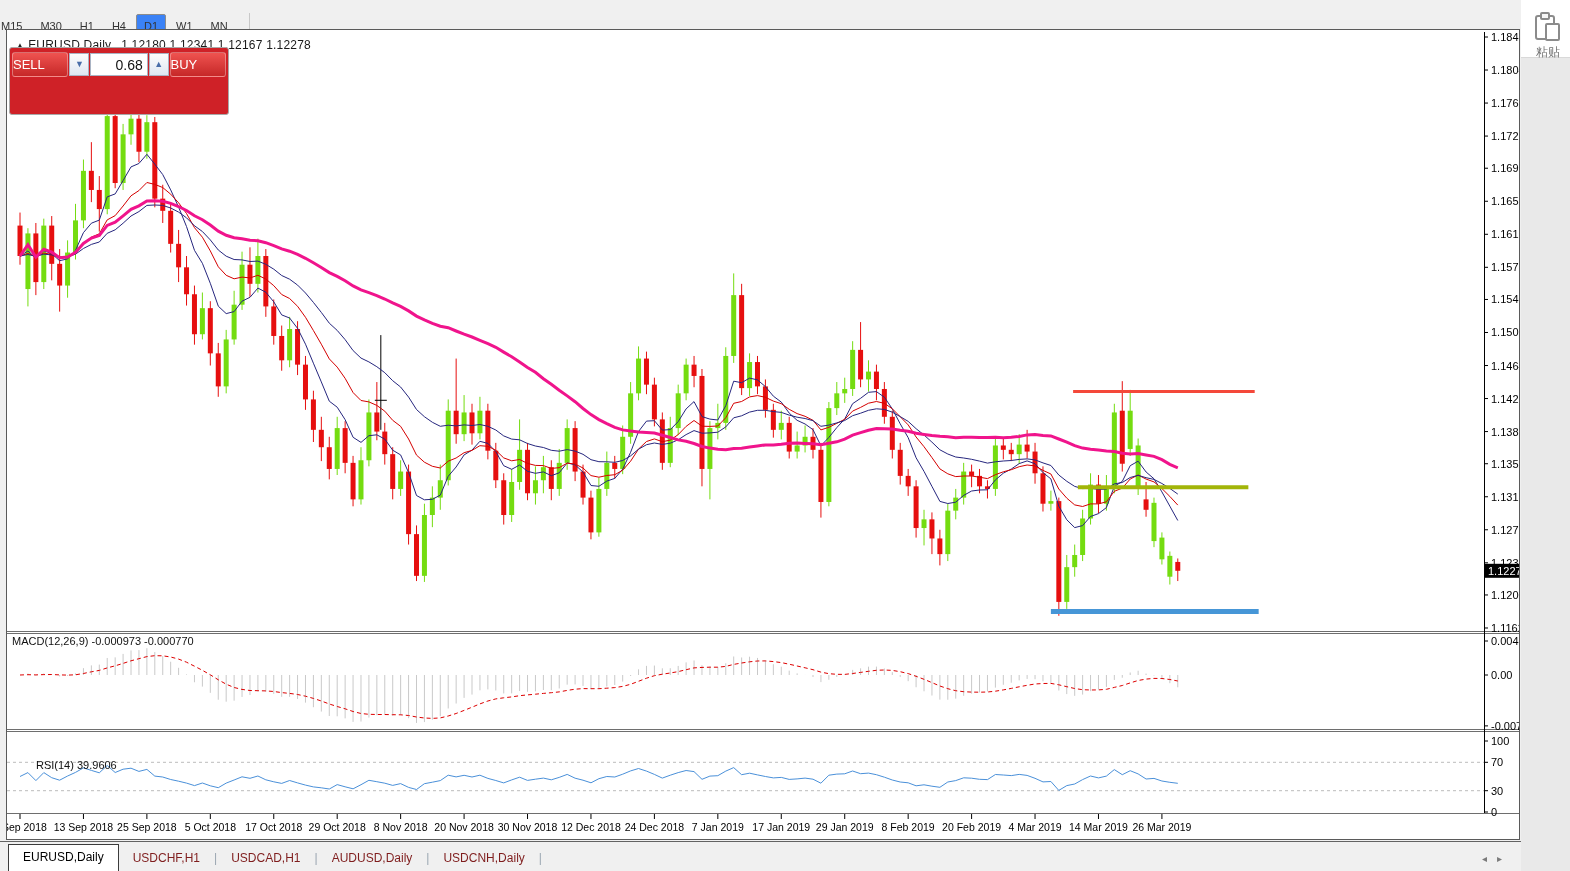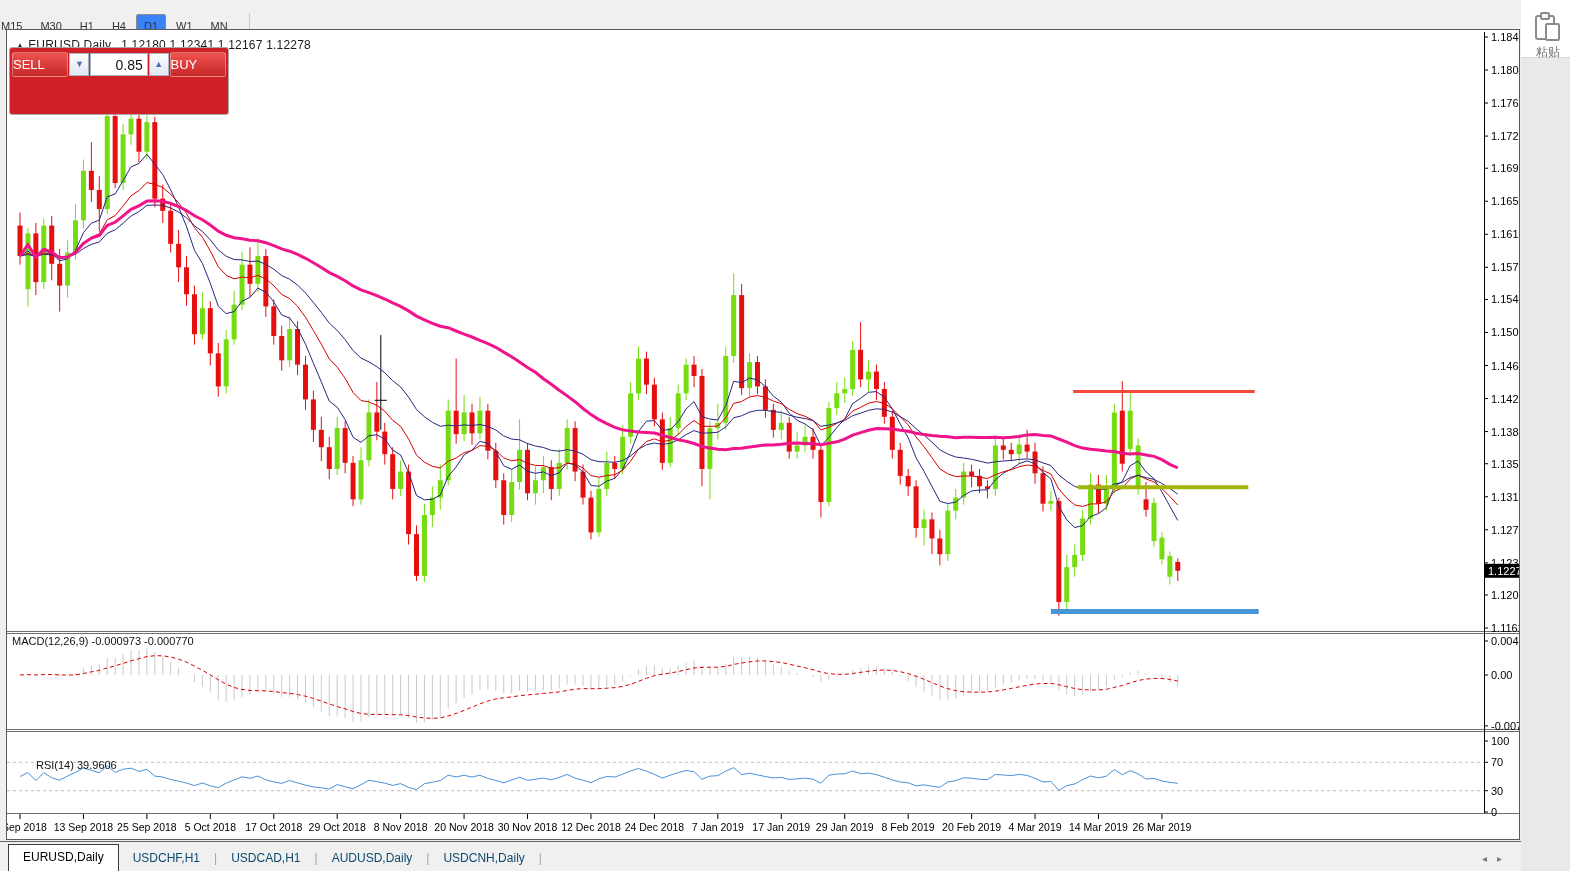--- a/index.html
+++ b/index.html
@@ -37,21 +37,21 @@
   .tp-row2{display:flex;height:38px;margin-top:1px;}
   .tp-price{flex:1;color:#fff;text-align:center;white-space:nowrap;padding-top:2px;}
   .tp-price .sm{font-size:14px;font-weight:bold;vertical-align:4px;}
   .tp-price .big{font-size:33px;font-weight:bold;letter-spacing:-1px;}
   .tp-price .sup{font-size:15px;font-weight:bold;vertical-align:14px;}
   .tp-div{width:2px;background:#ffffff;margin:0 1px;}
   .ind-label{font-size:11px;color:#111;z-index:4;}
   
   .tabbar{left:0;top:841px;width:1521px;height:30px;background:#f0f0f0;border-top:1px solid #636363;
           display:flex;align-items:flex-end;box-sizing:border-box;}
-  .tab{height:24px;line-height:23px;padding:0 14px;font-size:12px;color:#0c4a6e;margin-bottom:0px;}
+  .tab{height:24px;line-height:23px;padding:0 14px;font-size:12px;color:#7f1d1d;margin-bottom:0px;}
   .tab.active{background:#fff;border:1px solid #3c3c3c;border-bottom:none;color:#000;height:26px;line-height:25px;margin-left:8px;}
   .tab-sep{color:#9aa6b1;font-size:12px;line-height:23px;height:24px;}
   .tab-arrows{position:absolute;right:58px;bottom:7px;font-size:10px;color:#7a7a7a;letter-spacing:10px;}
 </style>
 </head>
 <body>
 
 <div class="abs toolbar">
   <div id="tf-buttons" style="display:flex;align-items:center;">
       <div class="tf-btn tf-first">M15</div>
@@ -658,21 +658,21 @@
     </svg>
 
   <div class="abs sym-header">
     <span class="tri">▲</span><b>EURUSD,Daily</b><span>1.12180 1.12341 1.12167 1.12278</span>
   </div>
 
   <div class="abs trade-panel">
     <div class="tp-row1">
       <div class="tp-btn">SELL</div>
       <div class="tp-spin">▼</div>
-      <div class="tp-vol">0.85</div>
+      <div class="tp-vol">0.68</div>
       <div class="tp-spin">▲</div>
       <div class="tp-btn">BUY</div>
     </div>
   </div>
 
   <div class="abs ind-label" style="left:5px;top:605px;">
     <span>MACD(12,26,9)</span> <span>-0.000973 -0.000770</span>
   </div>
   <div class="abs ind-label" style="left:5px;top:729px;padding-left:24px;">
     <span>RSI(14)</span> <span>39.9606</span>

